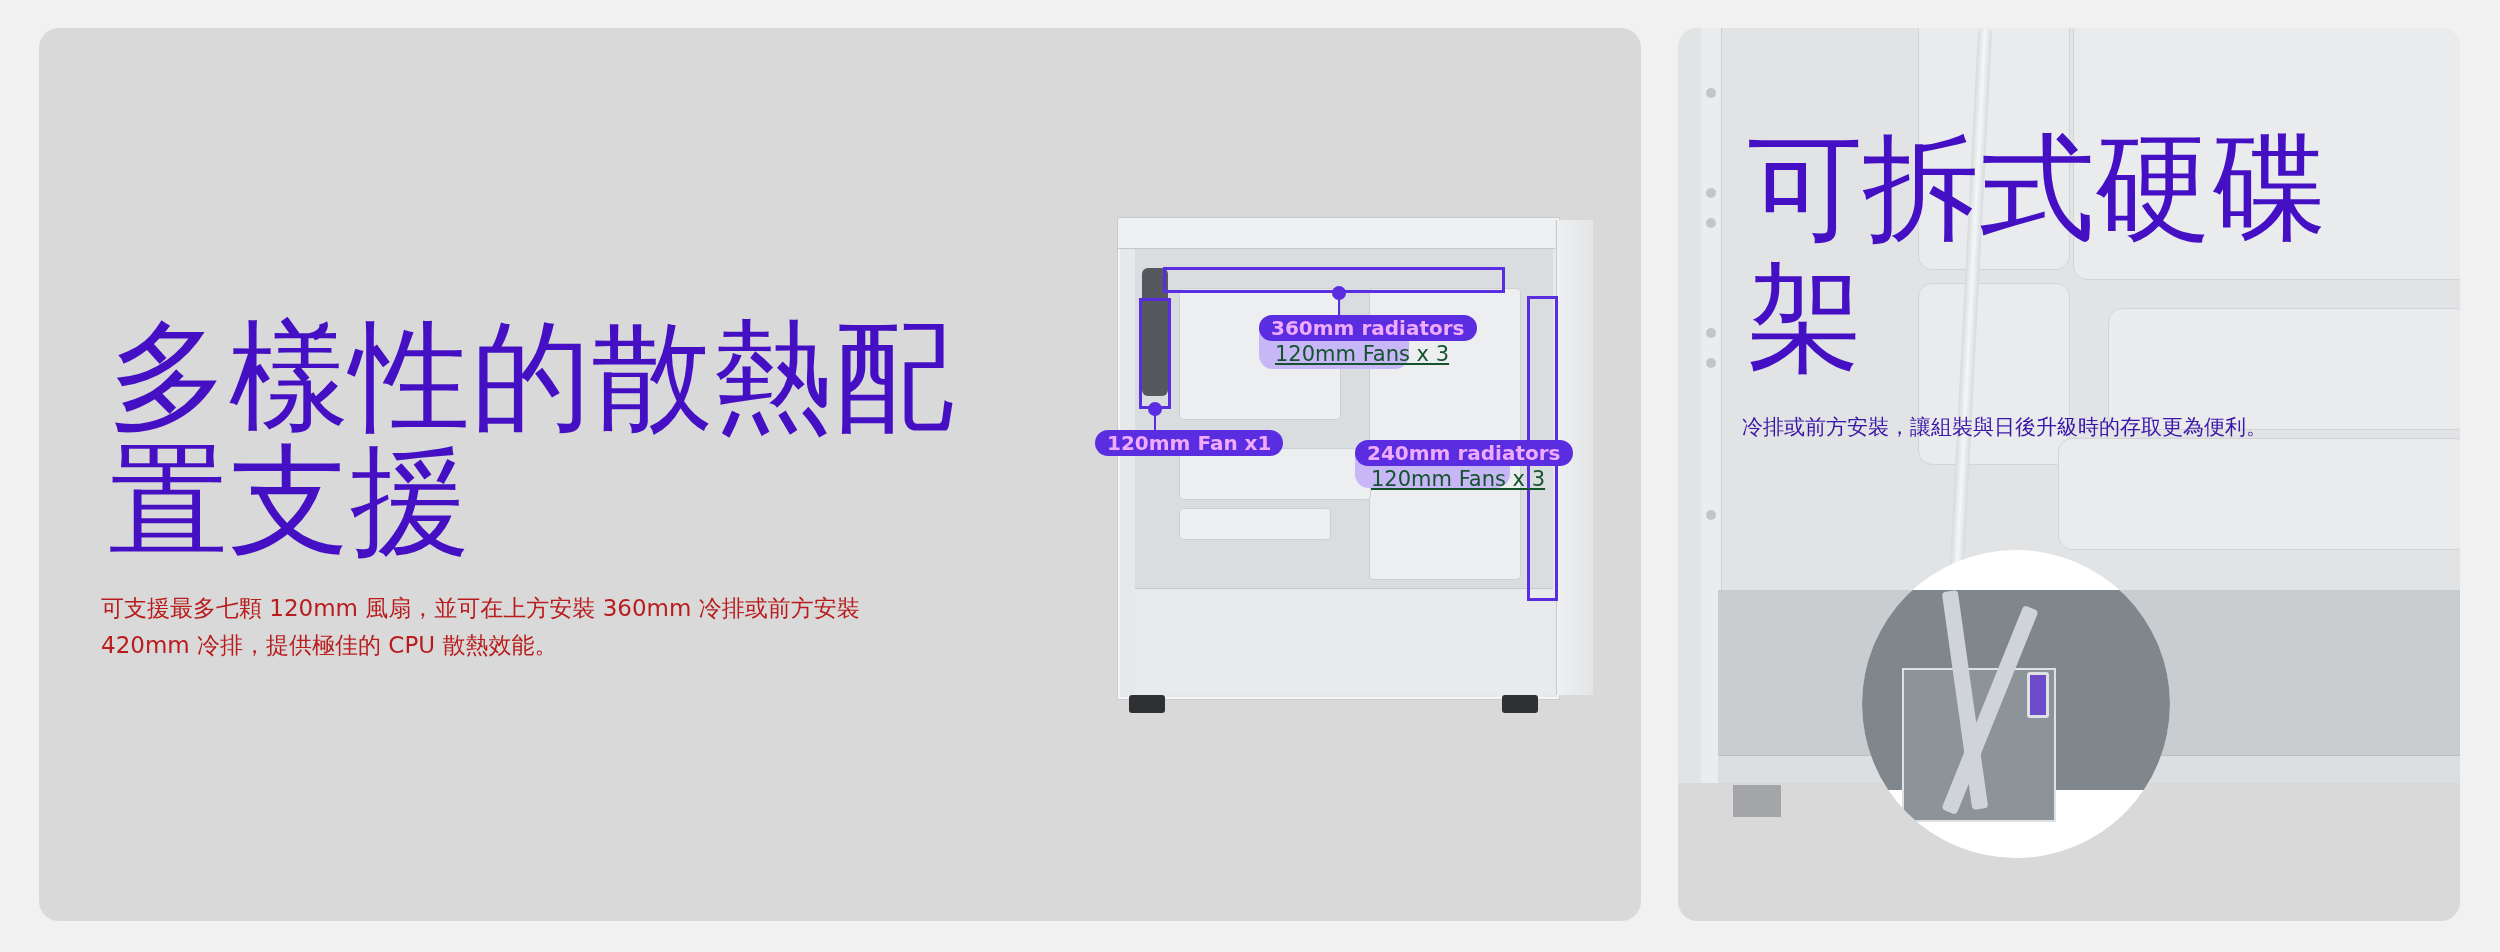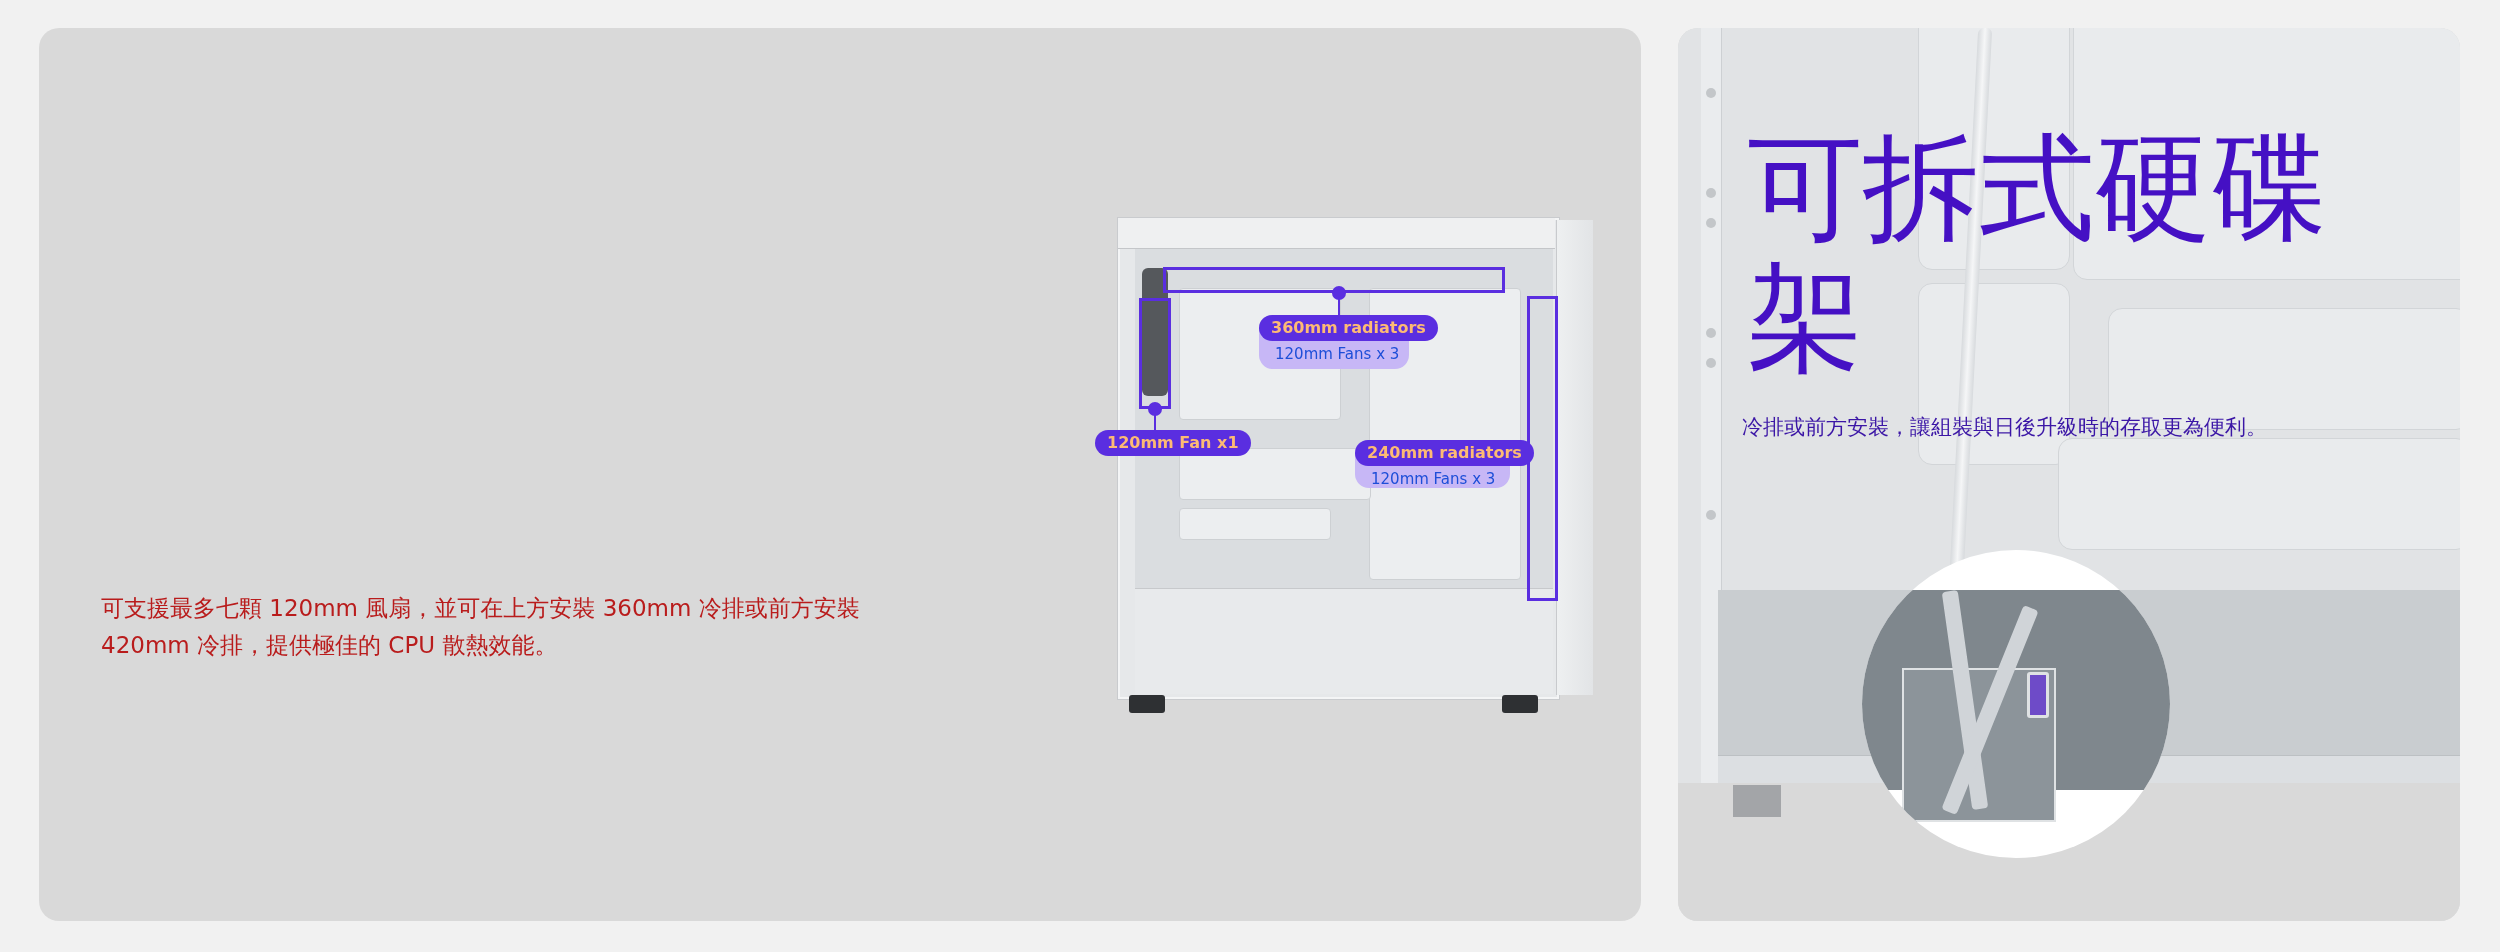--- a/index.html
+++ b/index.html
@@ -24,22 +24,22 @@
   .tray { position:absolute; background:#eceef0; border:1px solid #cdd0d3; border-radius:4px; }
   .foot { position:absolute; width:36px; height:18px; background:#2e3033; border-radius:3px; }
   .fan { position:absolute; left:1103px; top:240px; width:26px; height:128px; background:#55585c; border-radius:6px; }
 
   .hl-box { position:absolute; border:3px solid #5a2ee0; box-sizing:border-box; }
   .dot { position:absolute; width:14px; height:14px; border-radius:50%; background:#5a2ee0; transform:translate(-7px,-7px); }
   .vline { position:absolute; width:2px; background:#5a2ee0; }
   .hline { position:absolute; height:2px; background:#5a2ee0; }
 
   .label-card { position:absolute; background:#c7b7f6; border-radius:14px; }
-  .pill { position:absolute; background:#5a2ee0; color:#fdba74; border-radius:14px; font-size:16px; line-height:26px; padding:0 12px; white-space:nowrap; font-weight:600; }
-  .card-sub { position:absolute; color:#1d4ed8; font-size:15px; line-height:20px; white-space:nowrap; }
+  .pill { position:absolute; background:#5a2ee0; color:#f0abfc; border-radius:14px; font-size:20px; line-height:26px; padding:0 12px; white-space:nowrap; font-weight:600; }
+  .card-sub { position:absolute; color:#14532d; font-size:21px; line-height:20px; white-space:nowrap;text-decoration:underline; }
 
   
   .rp-bg { position:absolute; inset:0; background:#e1e3e5; }
   .rp-rail { position:absolute; left:23px; top:0; width:20px; height:760px; background:#eaecee; border-right:1px solid #cdd0d3; }
   .rp-hole { position:absolute; left:28px; width:10px; height:10px; border-radius:50%; background:#c3c6c9; }
   .rp-plate { position:absolute; background:#e9ebed; border:1px solid #d2d5d8; border-radius:14px; }
   .rp-cable { position:absolute; left:285px; top:0; width:14px; height:580px; background:linear-gradient(90deg,#d7dadd,#f5f6f7,#d7dadd); border-radius:6px; transform:skewX(-3deg); }
   .rp-band { position:absolute; left:40px; top:562px; width:742px; height:165px; background:#c9cdd0; }
   .rp-ledge { position:absolute; left:40px; top:727px; width:742px; height:28px; background:#dcdfe2; border-top:1px solid #bcc0c3; }
   .rp-floor { position:absolute; left:0; top:755px; width:782px; height:138px; background:#d9d9d9; }
@@ -49,20 +49,21 @@
   .rp-cage { position:absolute; left:40px; top:78px; width:150px; height:150px; border:2px solid #dfe2e4; background:#8c949a; }
   .rp-ribbon { position:absolute; width:16px; height:220px; background:#d0d4d8; border-radius:4px; }
   .rp-connector { position:absolute; left:165px; top:82px; width:16px; height:40px; background:#6e4bc8; border:3px solid #dfe2e4; border-radius:3px; }
   #right-heading { left:69px; top:95px; width:680px; font-size:116px; line-height:130px; }
   #right-desc { position:absolute; left:64px; top:384px; width:700px; font-size:21px; line-height:30px; color:#3b16a6; margin:0; }
 </style>
 </head>
 <body>
 
 <section class="panel" id="panel-left">
+  <h1 class="heading" id="left-heading">多樣性的散熱配置支援</h1>
   <p id="left-desc">可支援最多七顆 120mm 風扇，並可在上方安裝 360mm 冷排或前方安裝 420mm 冷排，提供極佳的 CPU 散熱效能。</p>
 
   <div>
     <div class="case"></div>
     <div class="case-side"></div>
     <div class="case-topbar"></div>
     <div class="cavity"></div>
     <div class="fan"></div>
     <div class="tray" style="left:1140px;top:260px;width:160px;height:130px;"></div>
     <div class="tray" style="left:1330px;top:260px;width:150px;height:290px;"></div>

